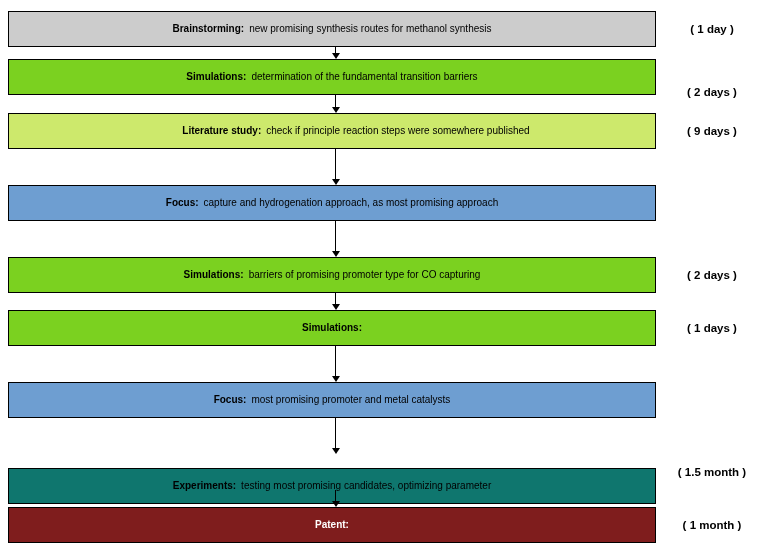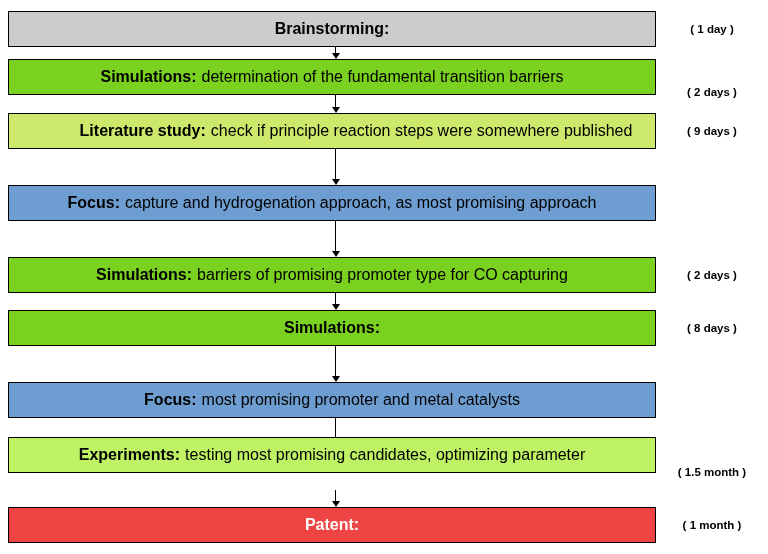--- a/index.html
+++ b/index.html
@@ -16,21 +16,21 @@
     position: absolute;
     left: 8px;
     width: 648px;
     height: 36px;
     border: 1.5px solid #000000;
     box-sizing: border-box;
     display: flex;
     align-items: center;
     justify-content: center;
     gap: 5px;
-    font-size: 16px;
+    font-size: 10px;
     line-height: 1;
     white-space: nowrap;
   }
   .step .lbl { font-weight: bold; }
   .duration {
     position: absolute;
     left: 660px;
     width: 104px;
     height: 36px;
     display: flex;
@@ -61,20 +61,21 @@
     border-top: 6px solid #000000;
   }
 </style>
 </head>
 <body>
 
 <div id="canvas">
 
   <div class="step" style="top: 11px; background-color: rgb(204, 204, 204); color: rgb(0, 0, 0);">
     <span class="lbl">Brainstorming:</span>
+    <span class="txt">new promising synthesis routes for methanol synthesis</span>
   </div>
   <div class="duration" style="top:11px">( 1 day )</div>
 
   <div class="arrow" style="top:47px;height:12px">
     <div class="arrow-line"></div>
     <div class="arrow-head"></div>
   </div>
 
   <div class="step" style="top: 59px; background-color: rgb(123, 209, 32); color: rgb(0, 0, 0);">
     <span class="lbl">Simulations:</span>
@@ -115,46 +116,46 @@
   <div class="duration" style="top:257px">( 2 days )</div>
 
   <div class="arrow" style="top:293px;height:17px">
     <div class="arrow-line"></div>
     <div class="arrow-head"></div>
   </div>
 
   <div class="step" style="top: 310px; background-color: rgb(123, 209, 32); color: rgb(0, 0, 0);">
     <span class="lbl">Simulations:</span>
   </div>
-  <div class="duration" style="top:310px">( 8 days )</div>
+  <div class="duration" style="top:310px">( 1 days )</div>
 
   <div class="arrow" style="top:346px;height:36px">
     <div class="arrow-line"></div>
     <div class="arrow-head"></div>
   </div>
 
   <div class="step" style="top: 382px; background-color: rgb(110, 158, 209); color: rgb(0, 0, 0);">
     <span class="lbl">Focus:</span>
     <span class="txt">most promising promoter and metal catalysts</span>
   </div>
 
   <div class="arrow" style="top:418px;height:36px">
     <div class="arrow-line"></div>
     <div class="arrow-head"></div>
   </div>
 
-  <div class="step" style="top: 437px; background-color: #bef264; color: rgb(0, 0, 0);">
+  <div class="step" style="top: 468px; background-color: #0f766e; color: rgb(0, 0, 0);">
     <span class="lbl">Experiments:</span>
     <span class="txt">testing most promising candidates, optimizing parameter</span>
   </div>
   <div class="duration" style="top:454px">( 1.5 month )</div>
 
   <div class="arrow" style="top:490px;height:17px">
     <div class="arrow-line"></div>
     <div class="arrow-head"></div>
   </div>
 
-  <div class="step" style="top: 507px; background-color: #ef4444; color: rgb(255, 255, 255);">
+  <div class="step" style="top: 507px; background-color: #7f1d1d; color: rgb(255, 255, 255);">
     <span class="lbl">Patent:</span>
   </div>
   <div class="duration" style="top:507px">( 1 month )</div>
 
 </div>
 
 </body></html>

